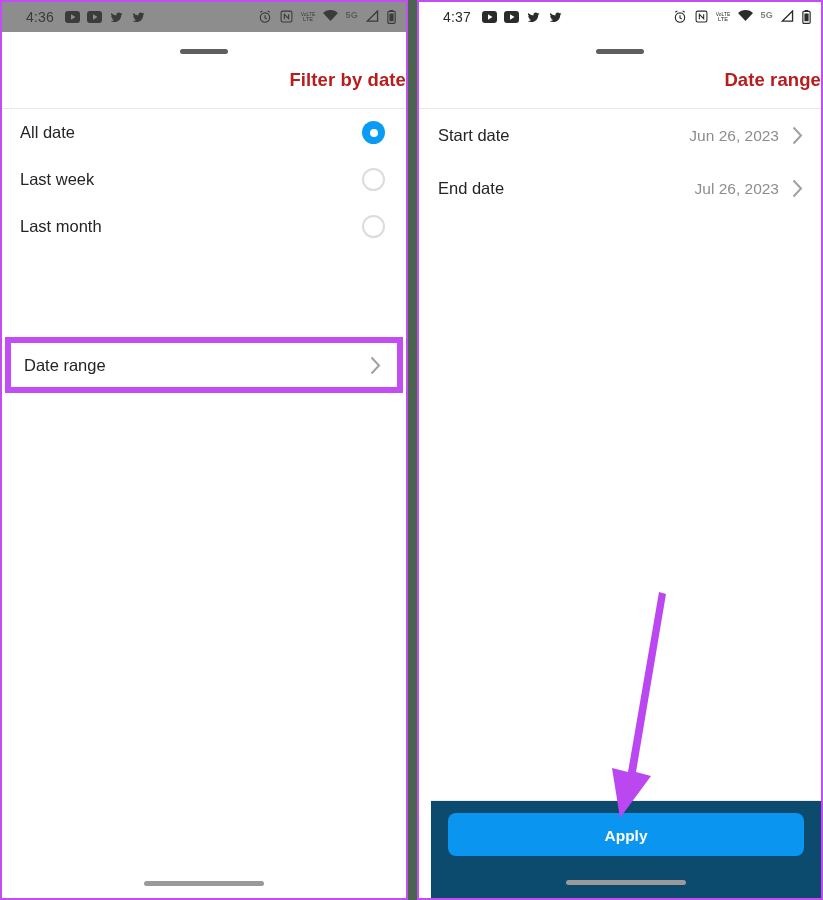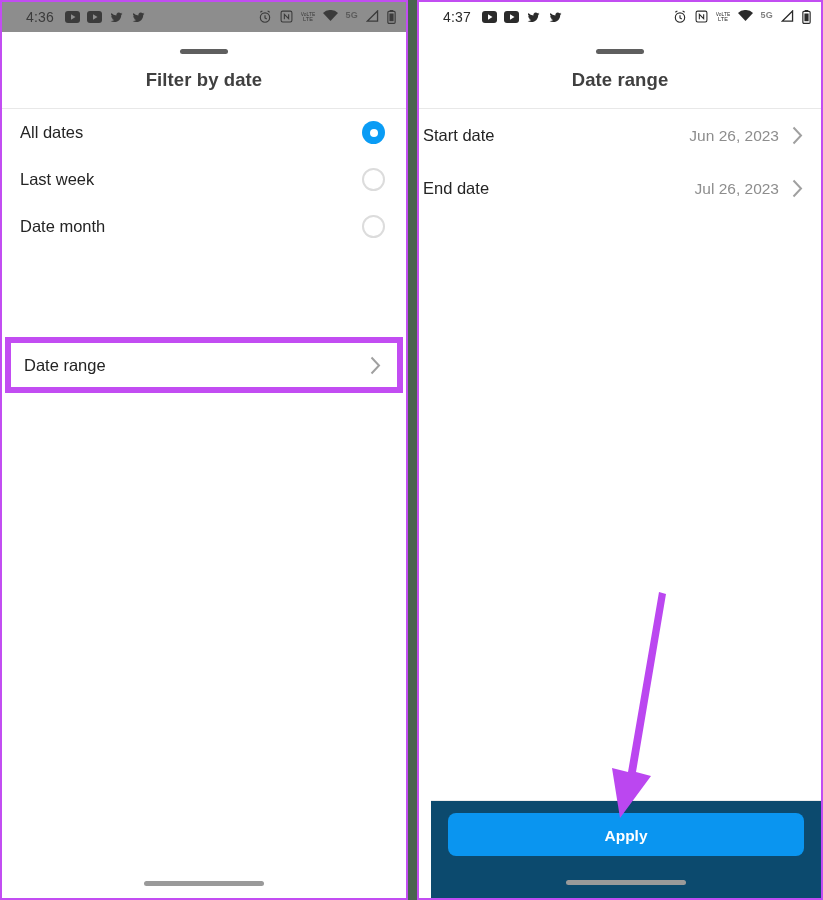--- a/index.html
+++ b/index.html
@@ -77,24 +77,24 @@
     border-radius: 20px 20px 0 0;
   }
   .handle {
     width: 48px;
     height: 5px;
     border-radius: 3px;
     background: #5f5f5f;
     margin: 17px auto 0 auto;
   }
   .sheet-title {
-    text-align: center;
+    text-align: right;
     font-size: 18.5px;
     font-weight: bold;
-    color: #404040;
+    color: #b91c1c;
     padding: 15px 0 17px 0;
     letter-spacing: .1px;
   }
   .divider {
     height: 1px;
     background: #e8e8e8;
     width: 100%;
   }
 
   
@@ -154,21 +154,21 @@
   .hl-wrap .opt-row {
     height: 100%;
     padding: 0 16px 0 13px;
   }
 
   
   .date-row {
     display: flex;
     align-items: center;
     height: 53px;
-    padding: 0 18px 0 4px;
+    padding: 0 18px 0 19px;
     box-sizing: border-box;
   }
   .date-row .lbl {
     font-size: 16.5px;
     color: #242424;
     flex: 1;
   }
   .date-row .val {
     font-size: 15.5px;
     color: #8d8d8d;
@@ -275,29 +275,29 @@
           </svg>
       </span>
     </div>
 
     <div class="sheet">
       <div class="handle"></div>
       <div class="sheet-title">Filter by date</div>
       <div class="divider"></div>
 
       <div class="opt-row">
-        <span class="opt-label">All dates</span>
+        <span class="opt-label">All date</span>
         <span class="radio on"></span>
       </div>
       <div class="opt-row">
         <span class="opt-label">Last week</span>
         <span class="radio"></span>
       </div>
       <div class="opt-row">
-        <span class="opt-label">Date month</span>
+        <span class="opt-label">Last month</span>
         <span class="radio"></span>
       </div>
 
       <div class="hl-wrap">
         <div class="opt-row">
           <span class="opt-label">Date range</span>
           <svg class="chev" width="11" height="19" viewBox="0 0 11 19">
               <path d="M1.5 1.5L9 9.5l-7.5 8" fill="none" stroke="#a0a0a0" stroke-width="2"></path>
             </svg>
         </div>

